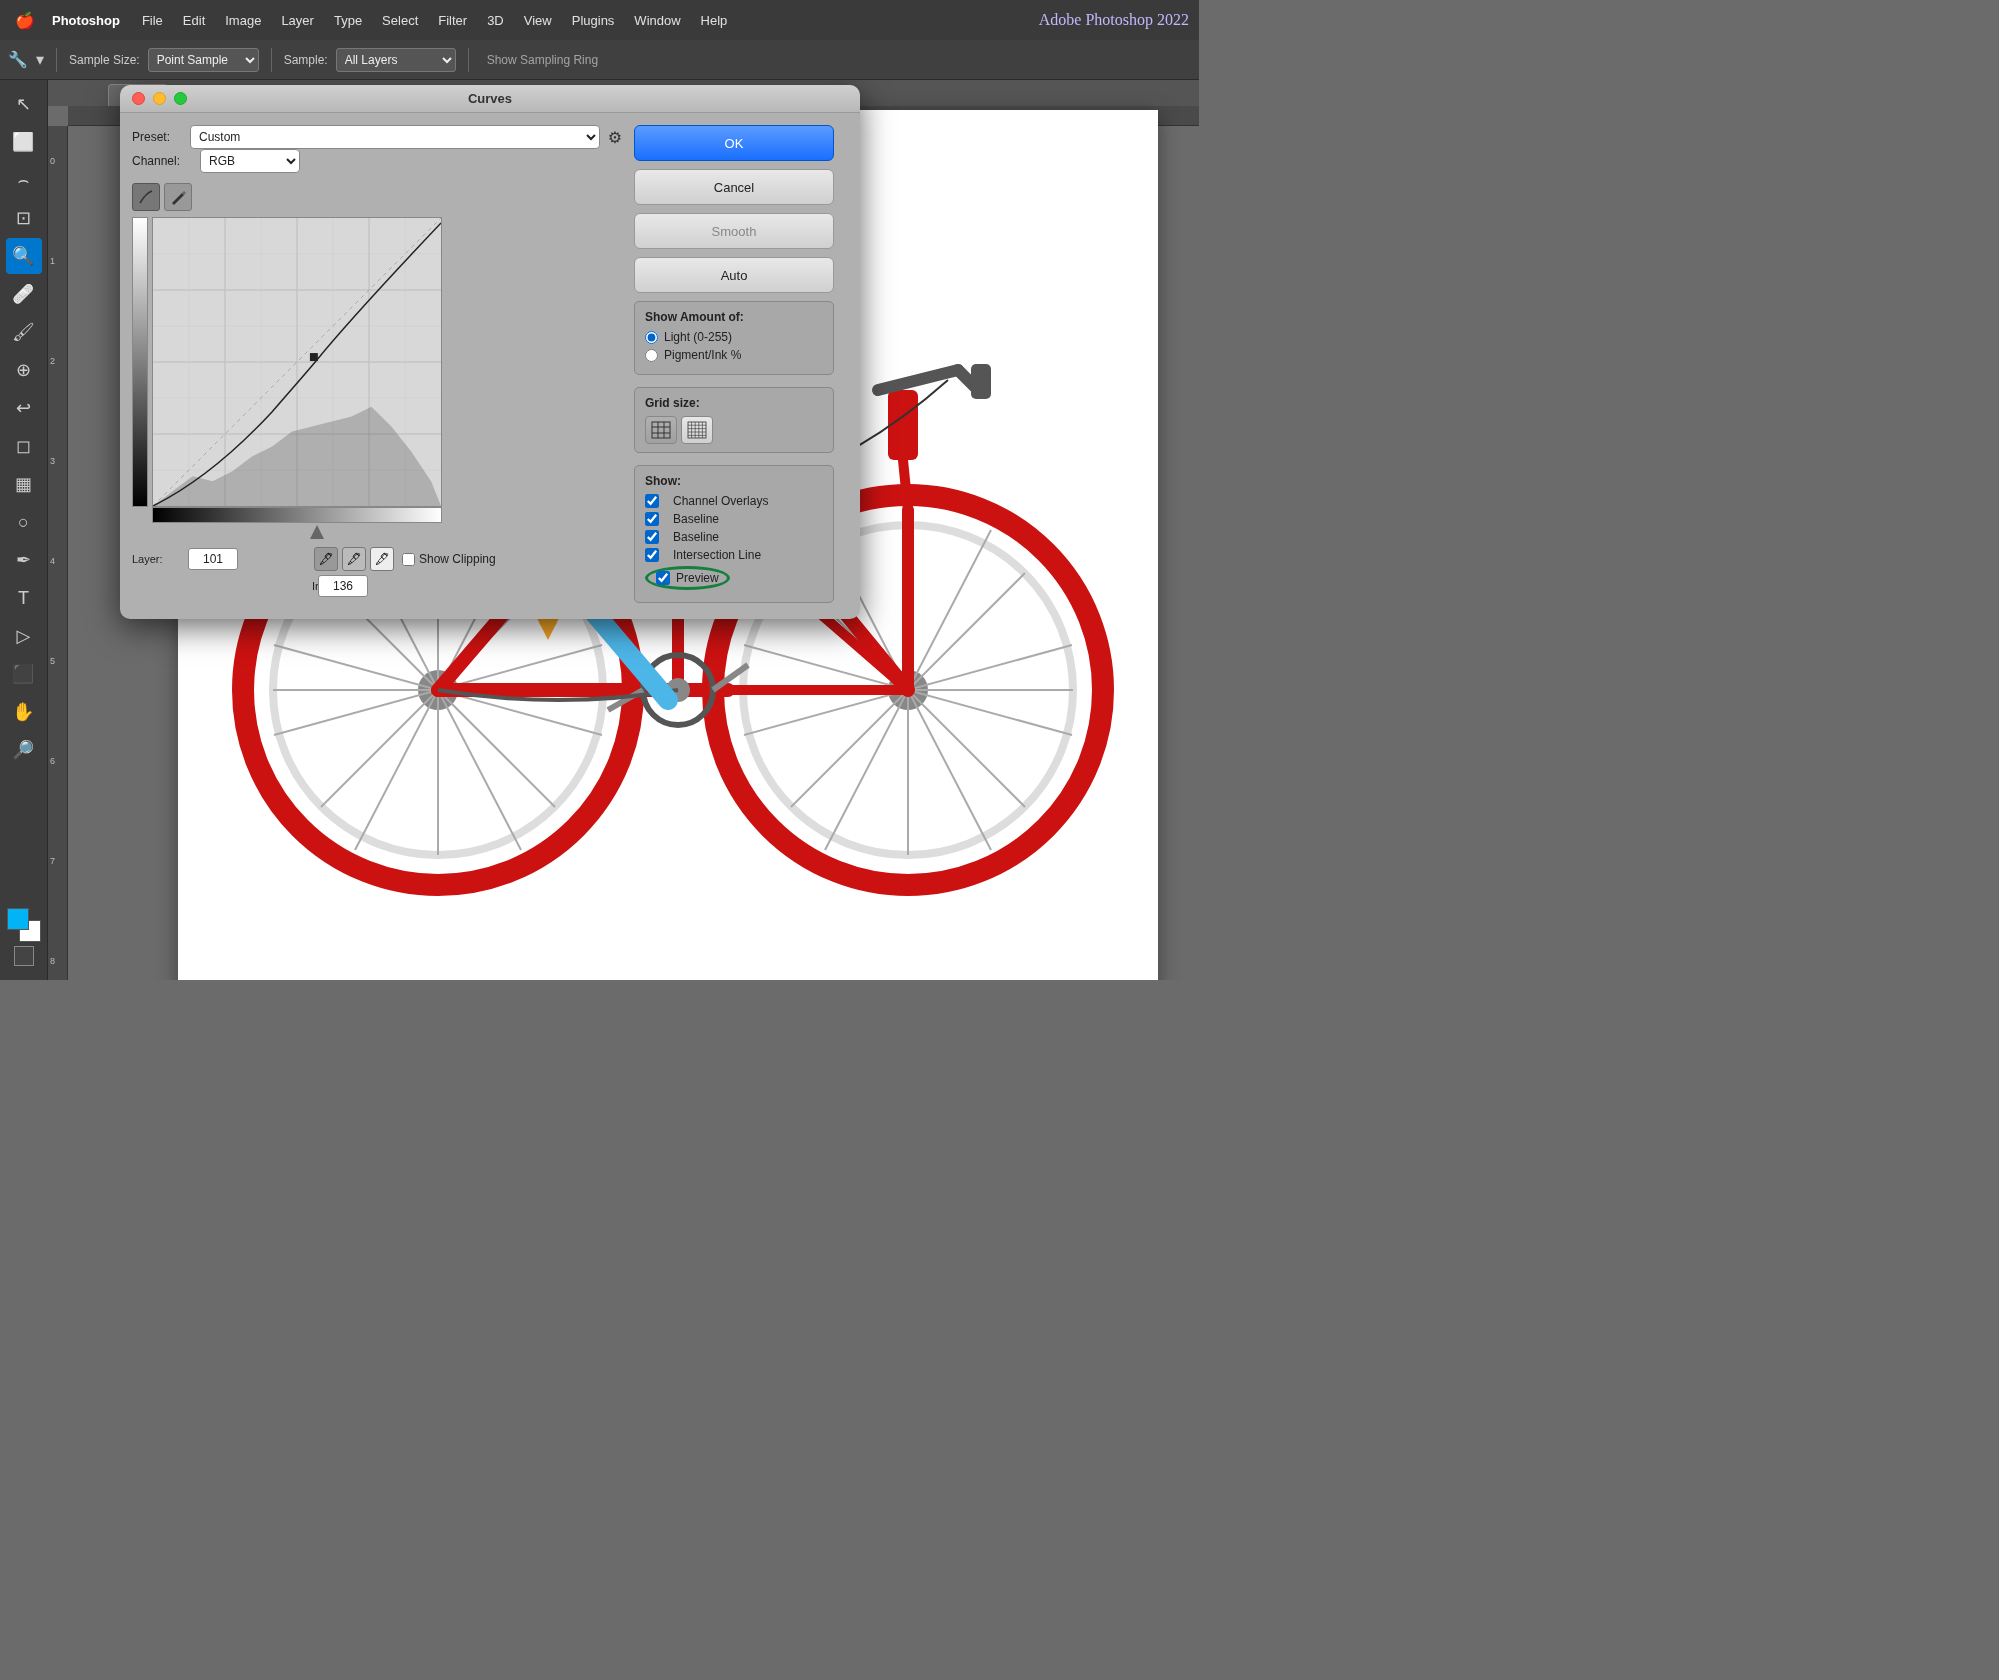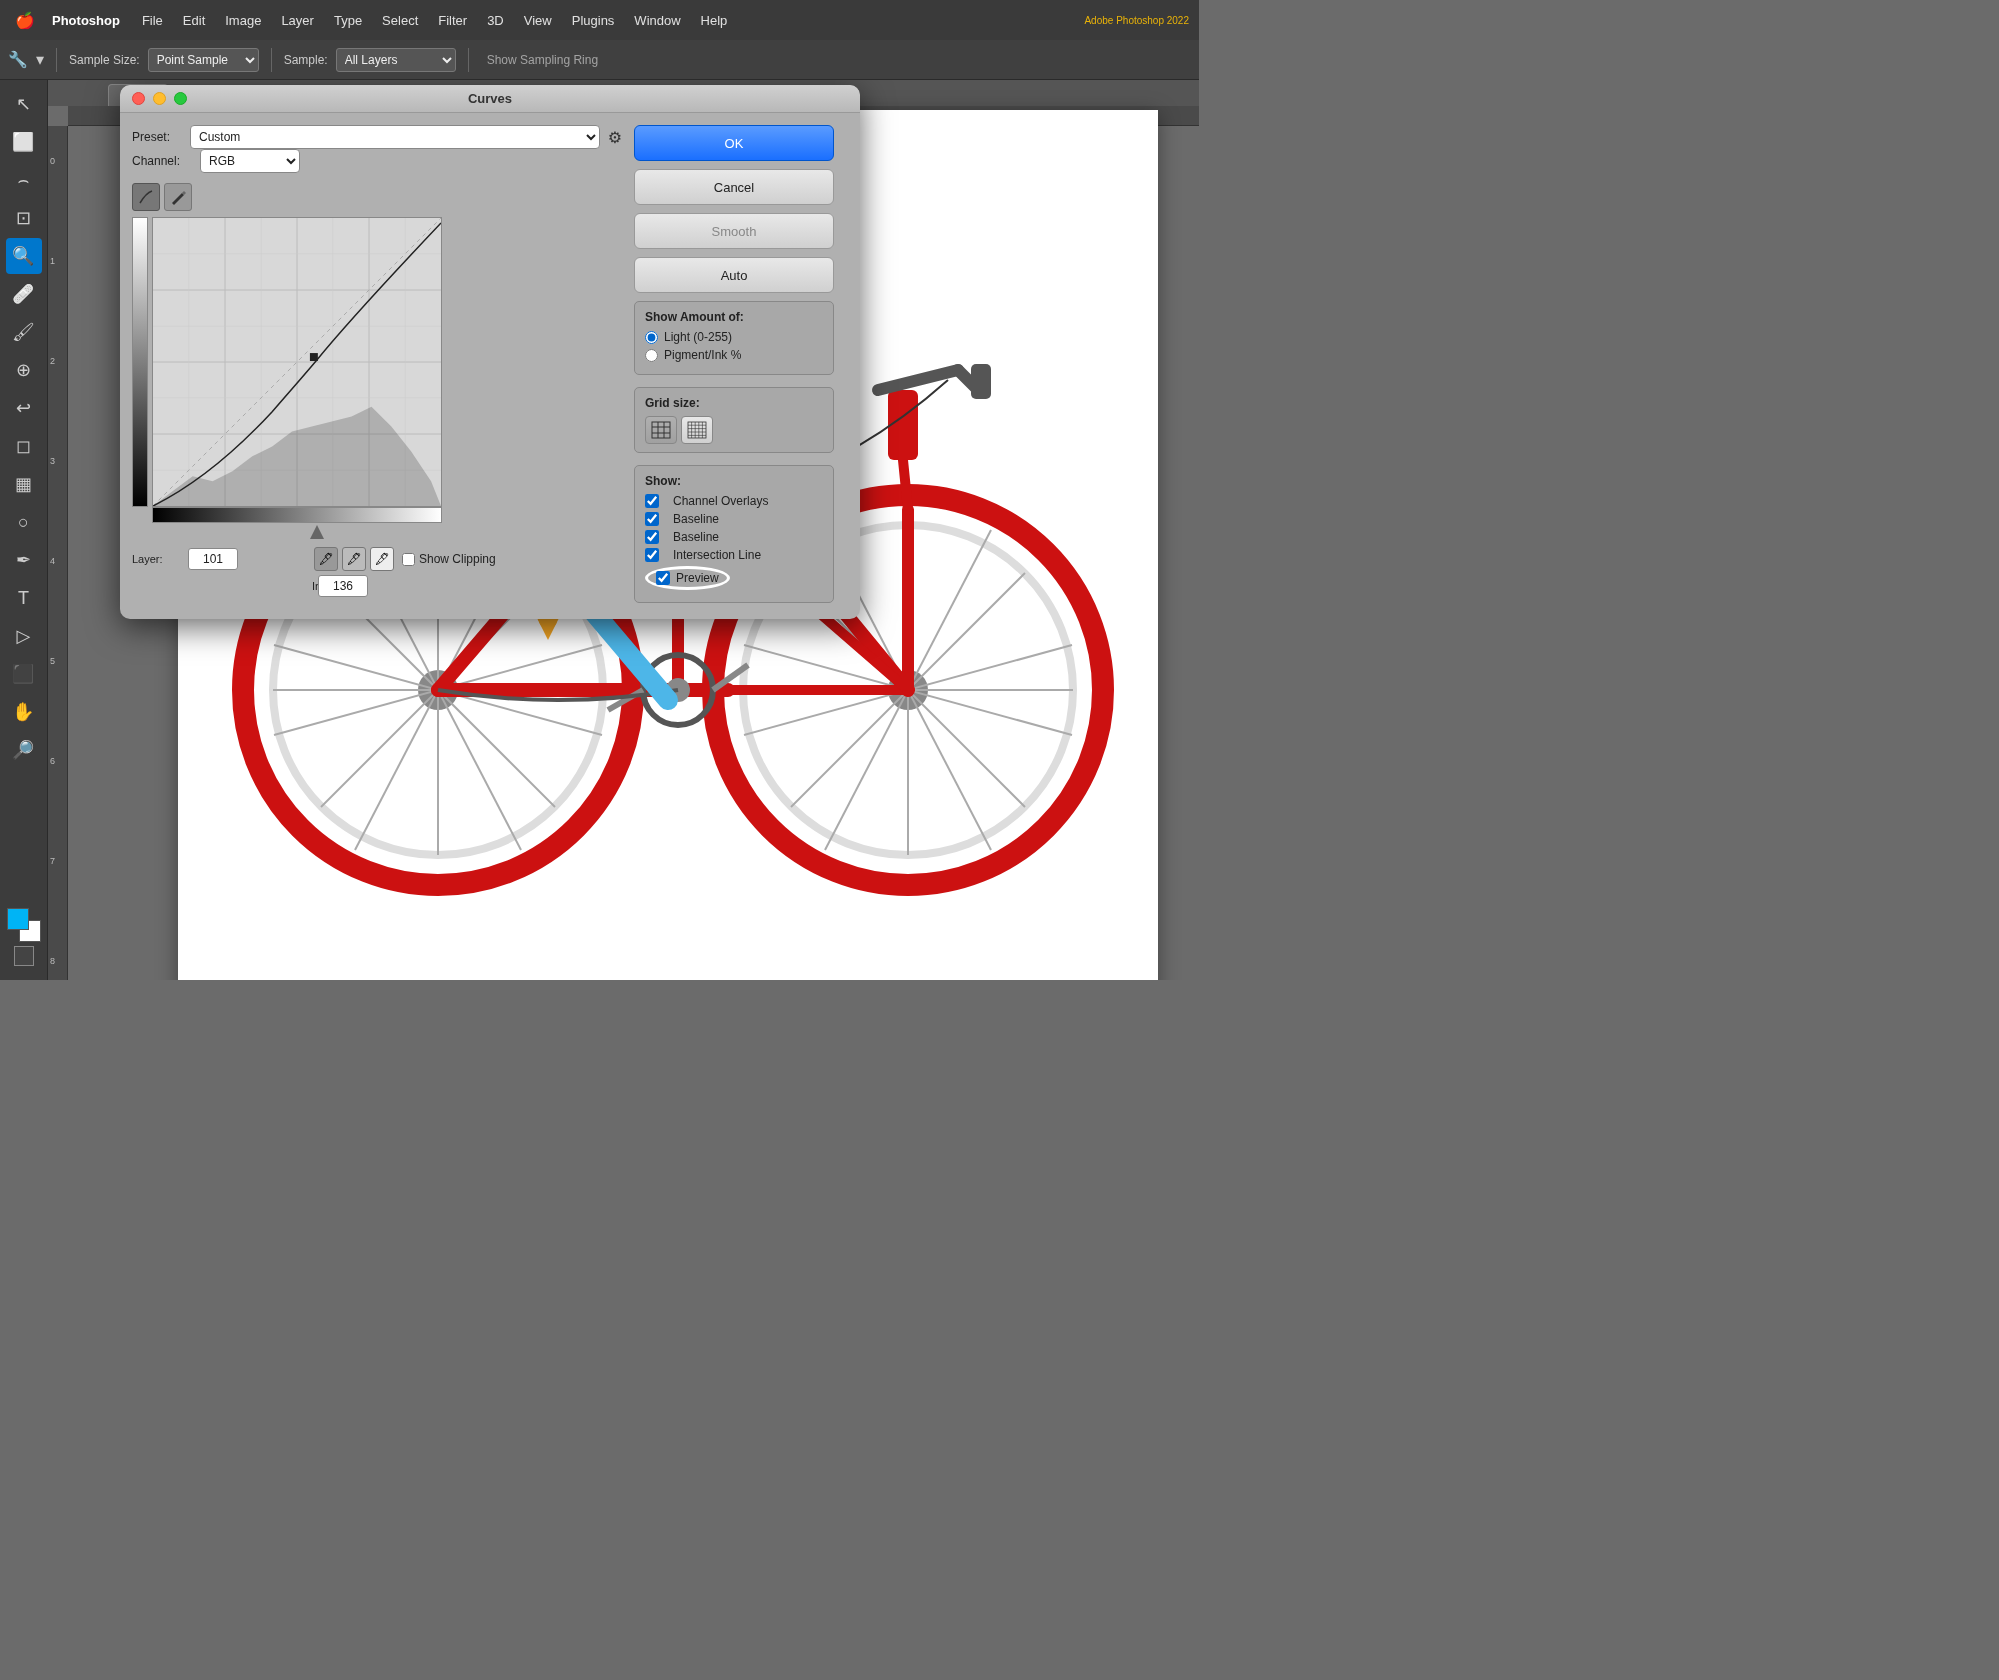--- a/index.html
+++ b/index.html
@@ -7,21 +7,21 @@
 
     
     .menubar {
       width: 100%; height: 40px; background: #3a3a3a;
       display: flex; align-items: center; padding: 0 10px; gap: 0;
       color: #e0e0e0; font-size: 13px;
     }
     .menubar-apple { width: 30px; display: flex; justify-content: center; font-size: 16px; color: #e0e0e0; }
     .menubar-app { font-weight: bold; color: #fff; padding: 0 12px; }
     .menubar-item { padding: 0 10px; cursor: default; }
-    .menubar-right { margin-left: auto; font-size: 10px; color: #eab308; }
+    .menubar-right { margin-left: auto; font-size: 16px; color: #c4b5fd; font-family: Liberation Serif, serif; }
 
     
     .toolbar {
       width: 100%; height: 40px; background: #404040;
       display: flex; align-items: center; padding: 0 8px; gap: 8px;
       border-bottom: 1px solid #2a2a2a;
     }
     .toolbar-icon { color: #ccc; font-size: 16px; cursor: pointer; }
     .toolbar-label { color: #ccc; font-size: 12px; }
     .toolbar-select {
@@ -546,21 +546,21 @@
             <div class="checkbox-row">
               <input type="checkbox" id="baseline" checked="" style="">
               <label for="baseline" class="checkbox-label">Baseline</label>
             </div>
             <div class="checkbox-row">
               <input type="checkbox" id="intersection" checked="" style="">
               <label for="intersection" class="checkbox-label">Intersection Line</label>
             </div>
 
             <div class="checkbox-row" style="margin-top:4px;">
-              <div style="border:3px solid #ffffff; border-radius:50%; padding:2px 8px; display:flex; align-items:center; gap:6px;">
+              <div style="border:3px solid #15803d; border-radius:50%; padding:2px 8px; display:flex; align-items:center; gap:6px;">
                 <input type="checkbox" id="preview" checked="" style="">
                 <label for="preview" class="checkbox-label">Preview</label>
               </div>
             </div>
           </div>
         </div>
       </div>
     </div>
 
   </div>

